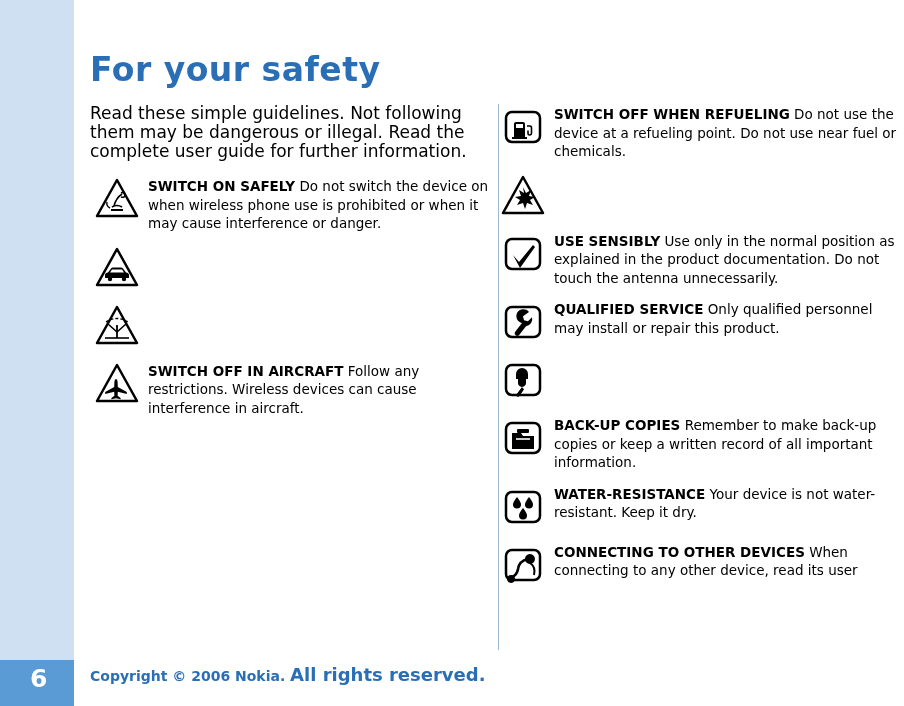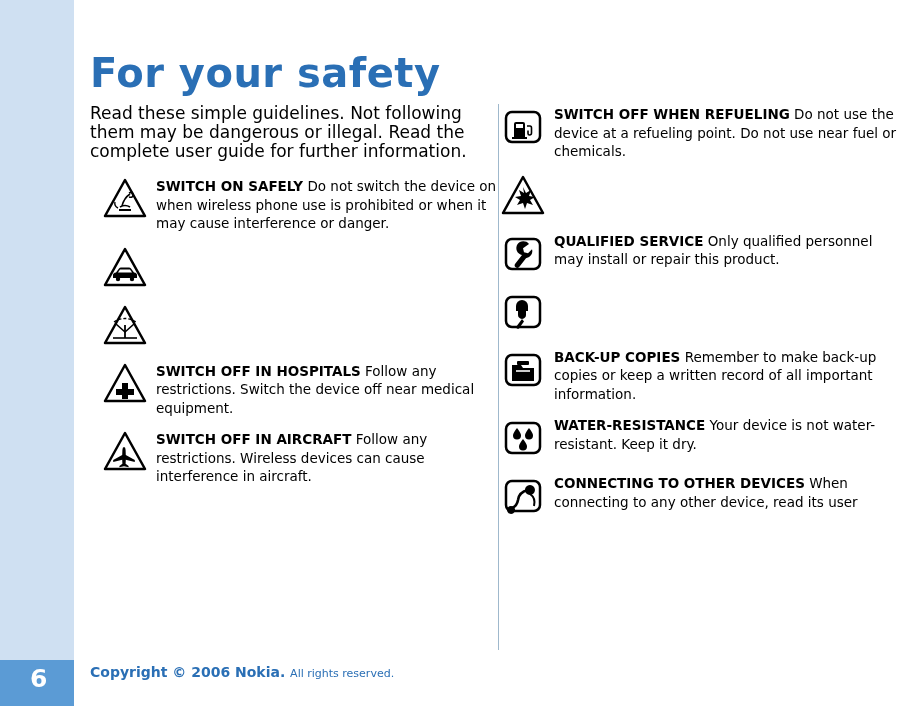--- a/index.html
+++ b/index.html
@@ -52,39 +52,39 @@
     font-size: 25px;
     font-weight: bold;
     font-family: "DejaVu Sans", sans-serif;
     line-height: 34px;
   }
   
   .title {
     position: absolute;
     left: 90px;
     top: 50px;
-    font-size: 40px;
+    font-size: 33px;
     font-weight: bold;
     color: #2a6fb5;
     font-family: "DejaVu Sans", sans-serif;
     letter-spacing: 0.5px;
   }
   .intro {
     position: absolute;
     left: 90px;
     top: 104px;
     width: 390px;
     font-size: 17px;
     color: #000000;
     line-height: 19px;
   }
   
   .col-left {
     position: absolute;
-    left: 102px;
+    left: 94px;
     top: 176px;
     width: 400px;
   }
   .col-right {
     position: absolute;
     left: 500px;
     top: 104px;
     width: 400px;
   }
   .divider {
@@ -123,22 +123,22 @@
   }
   .footer {
     position: absolute;
     left: 90px;
     top: 664px;
     font-size: 14px;
     color: #2a6fb5;
     font-weight: bold;
   }
   .footer .rights {
-    font-size: 11px;
-    font-weight: normal;
+    font-size: 18px;
+    font-weight: bold;
     color: #2a6fb5;
   }
 </style>
 </head>
 <body>
 
 <div class="page">
 
   <div class="left-band">
     <div class="left-band-blue"></div>
@@ -187,32 +187,20 @@
         <svg width="46" height="46" viewBox="0 0 46 46">
           <polygon points="23,4 43,40 3,40" fill="none" stroke="#000" stroke-width="2.5" stroke-linejoin="round"></polygon>
           <path d="M23 22 l0 13" stroke="#000" stroke-width="1.8" fill="none"></path>
           <path d="M14 21 l9 8 l9 -8" stroke="#000" stroke-width="1.6" fill="none"></path>
           <path d="M12 19 q11 -7 22 0" stroke="#000" stroke-width="1.4" fill="none" stroke-dasharray="3 2"></path>
           <path d="M11 35 h24" stroke="#000" stroke-width="1.6"></path>
         </svg>
       </div>
     </div>
 
-    <div class="entry">
-      <div class="icon-box">
-        <svg width="46" height="46" viewBox="0 0 46 46">
-          <polygon points="23,4 43,40 3,40" fill="none" stroke="#000" stroke-width="2.5" stroke-linejoin="round"></polygon>
-          <path d="M20 22 h6 v6 h6 v6 h-6 v4 h-6 v-4 h-6 v-6 h6 z" fill="#000"></path>
-        </svg>
-      </div>
-      <div class="entry-text">
-        <b>SWITCH OFF IN HOSPITALS</b>
-        <span>Follow any restrictions. Switch the device off near medical equipment.</span>
-      </div>
-    </div>
 
     <div class="entry">
       <div class="icon-box">
         <svg width="46" height="46" viewBox="0 0 46 46">
           <polygon points="23,4 43,40 3,40" fill="none" stroke="#000" stroke-width="2.5" stroke-linejoin="round"></polygon>
           <path d="M22 18 q1.5 0 1.6 3 l0.2 5 l9 5 v2 l-9 -2.2 l-0.2 4 l3 2.2 v1.2 l-4.6 -1 l-4.6 1 v-1.2 l3 -2.2 l-0.2 -4 l-9 2.2 v-2 l9 -5 l0.2 -5 q0.1 -3 1.6 -3 z" fill="#000"></path>
         </svg>
       </div>
       <div class="entry-text">
         <b>SWITCH OFF IN AIRCRAFT</b>
@@ -242,20 +230,32 @@
 
     <div class="entry">
       <div class="icon-box">
         <svg width="46" height="46" viewBox="0 0 46 46">
           <polygon points="23,4 43,40 3,40" fill="none" stroke="#000" stroke-width="2.5" stroke-linejoin="round"></polygon>
           <path d="M23 14 l3 6 l5 -3 l-2 6 l6 1 l-5 3 l3 5 l-6 -2 l-2 6 l-2 -6 l-6 2 l3 -5 l-5 -3 l6 -1 l-2 -6 l5 3 z" fill="#000"></path>
         </svg>
       </div>
     </div>
 
+    <div class="entry">
+      <div class="icon-box">
+        <svg width="46" height="46" viewBox="0 0 46 46">
+          <rect x="6" y="8" width="34" height="30" rx="6" fill="none" stroke="#000" stroke-width="2.5"></rect>
+          <path d="M13 24 l6 7 l14 -17 l2 2 l-15 21 z" fill="#000"></path>
+        </svg>
+      </div>
+      <div class="entry-text">
+        <b>USE SENSIBLY</b>
+        <span>Use only in the normal position as explained in the product documentation. Do not touch the antenna unnecessarily.</span>
+      </div>
+    </div>
 
     <div class="entry">
       <div class="icon-box">
         <svg width="46" height="46" viewBox="0 0 46 46">
           <rect x="6" y="8" width="34" height="30" rx="6" fill="none" stroke="#000" stroke-width="2.5"></rect>
           <path d="M29 13 a7 7 0 1 0 -7 11 l-7 9 a2.6 2.6 0 0 0 4 3.2 l7 -9 a7 7 0 0 0 6 -9 l-4 4 l-4 -1 l-1 -4 z" fill="#000"></path>
         </svg>
       </div>
       <div class="entry-text">
         <b>QUALIFIED SERVICE</b>

